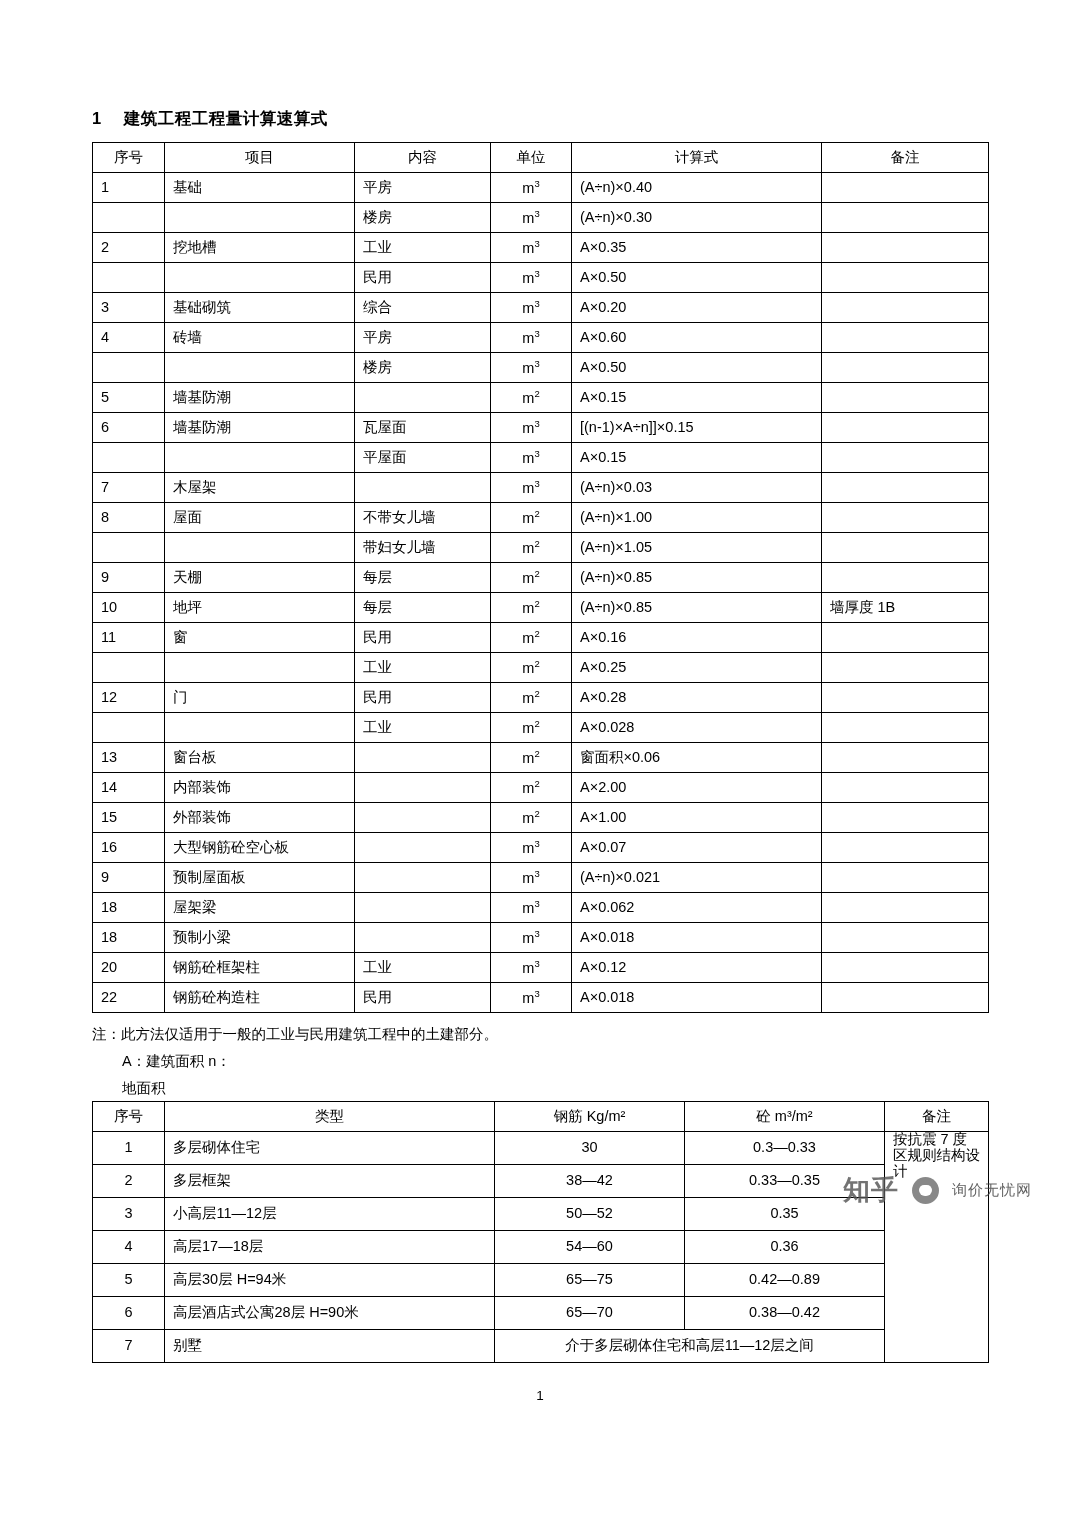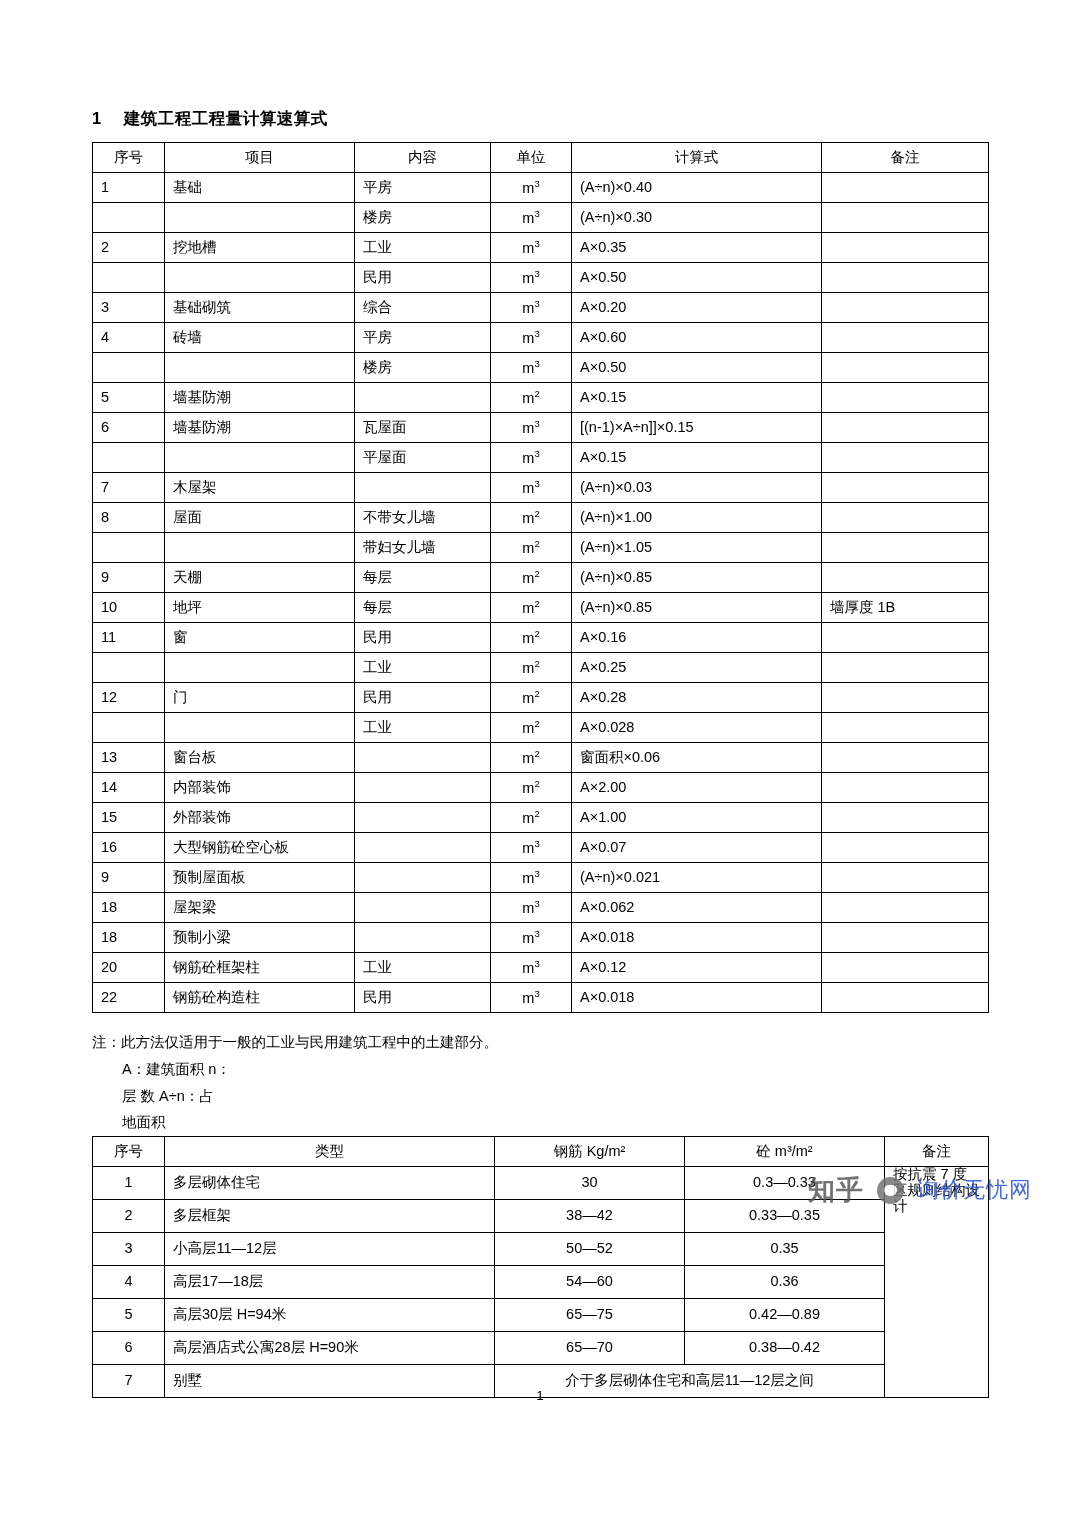--- a/index.html
+++ b/index.html
@@ -66,21 +66,21 @@
   .t1 col.c6 { width: 167px; }
 
   
   .t2 col.d1 { width: 72px; }
   .t2 col.d2 { width: 330px; }
   .t2 col.d3 { width: 190px; }
   .t2 col.d4 { width: 200px; }
   .t2 col.d5 { width: 104px; }
 
   .notes {
-    margin-top: 16px;
+    margin-top: 8px;
     font-size: 14.5px;
     line-height: 1.85;
   }
   .notes .indent1 { padding-left: 30px; }
   .notes .indent2 { padding-left: 30px; }
   .notes .indent3 { padding-left: 30px; }
 
   .section2 {
     margin-top: 26px;
   }
@@ -125,22 +125,22 @@
   }
   .wm-circle::after {
     content: "";
     position: absolute;
     left: 7px; top: 8px;
     width: 13px; height: 11px;
     border-radius: 6px 6px 7px 7px;
     background: #ffffff;
   }
   .wm-text {
-    font-size: 22px;
-    color: #1d4ed8;
+    font-size: 15px;
+    color: #404040;
     letter-spacing: 1px;
   }
 </style>
 </head>
 <body>
 
 <div class="page">
 
   <div class="content">
 
@@ -391,21 +391,20 @@
             <td class="c-center">m<sup>3</sup></td>
             <td class="c-left">A×0.018</td>
             <td class="c-left"></td>
           </tr>
         </tbody>
     </table>
 
     <div class="notes">
       <div>注：此方法仅适用于一般的工业与民用建筑工程中的土建部分。</div>
       <div class="indent1">A：建筑面积 n：</div>
-      <div class="indent2">层 数 A÷n：占</div>
       <div class="indent3">地面积</div>
     </div>
 
 
     <table class="doc-table t2">
       <colgroup>
         <col class="d1">
           <col class="d2">
           <col class="d3">
           <col class="d4">

